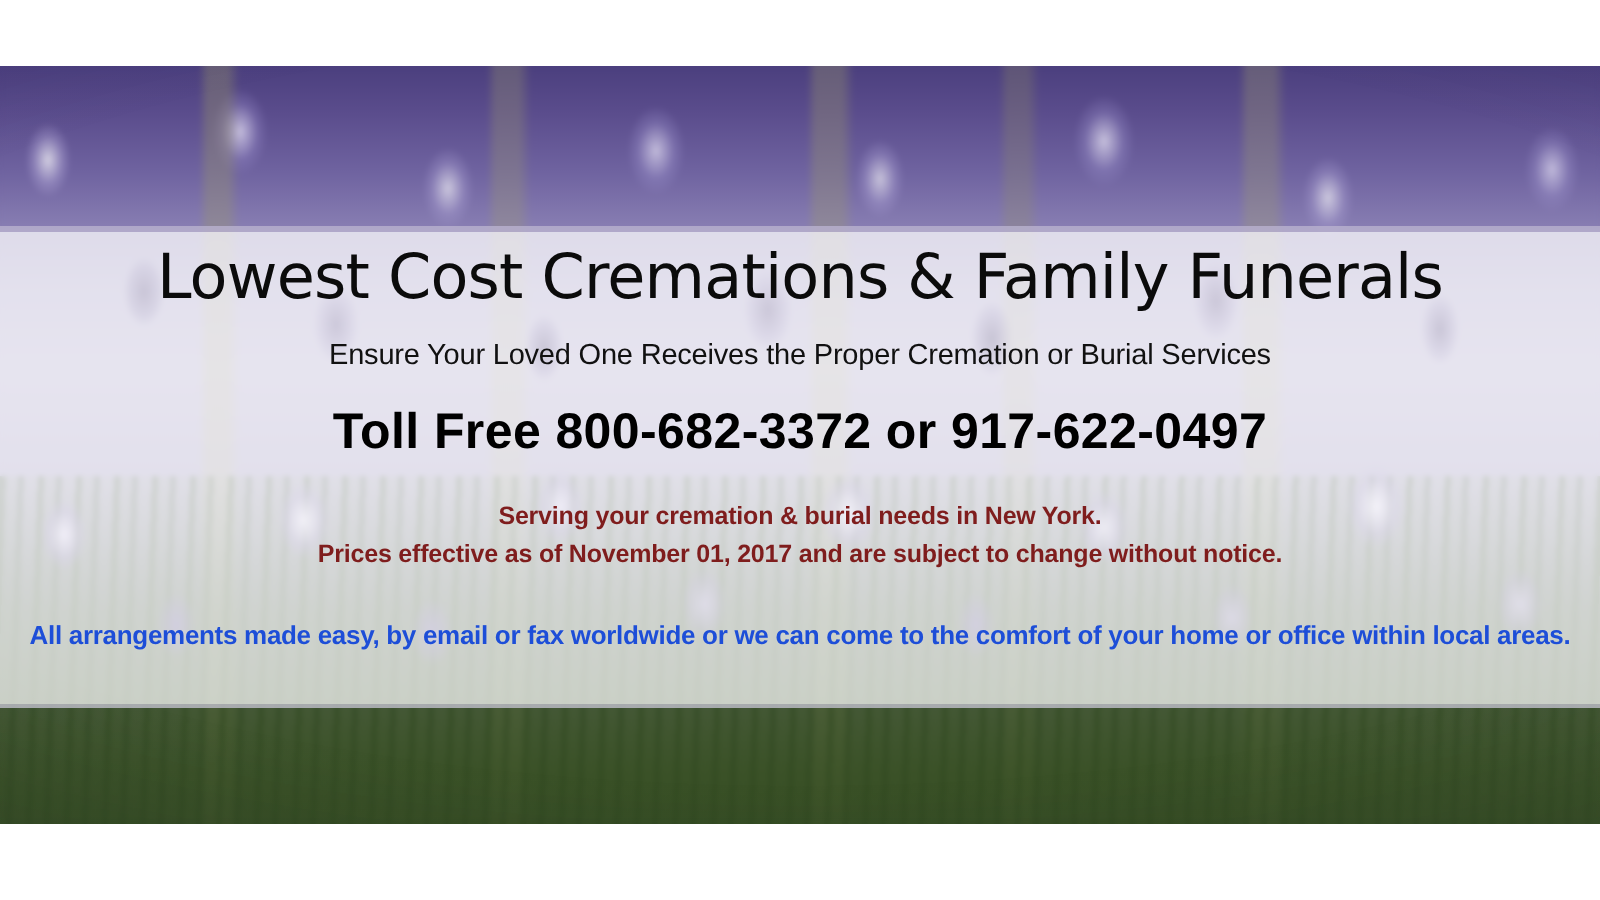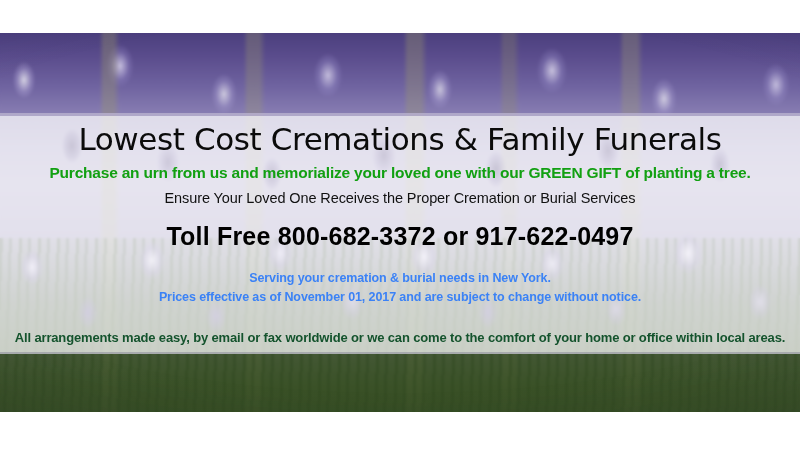--- a/index.html
+++ b/index.html
@@ -223,35 +223,35 @@
   }
 
   
   .note {
     margin: 0;
     font-family: "Liberation Sans", sans-serif;
     font-size: 12.5px;
     font-weight: bold;
     line-height: 19px;
     letter-spacing: -0.1px;
-    color: #3b82f6;
+    color: #7f1d1d;
     white-space: nowrap;
   }
   .note-serving { padding-top: 6px; }
 
   
   .arrangements {
     margin: 0;
     padding-top: 22px;
     font-family: "Liberation Sans", sans-serif;
     font-size: 13px;
     font-weight: bold;
     line-height: 18px;
     letter-spacing: -0.15px;
-    color: #14532d;
+    color: #1d4ed8;
     white-space: nowrap;
   }
 </style>
 </head>
 <body>
 
 <div class="banner">
 
   <div class="photo">
     <div class="photo-base"></div>
@@ -264,21 +264,20 @@
 
   <div class="overlay">
     <div class="overlay-top-edge"></div>
     <div class="overlay-bottom-edge"></div>
 
     <div class="lines">
 
       <h1 class="headline">Lowest Cost Cremations &amp; Family Funerals</h1>
 
       <p class="promo">
-        <span>Purchase an urn from us and memorialize your loved one with our GREEN GIFT of planting a tree.</span>
       </p>
 
       <p class="assurance">Ensure Your Loved One Receives the Proper Cremation or Burial Services</p>
 
       <p class="phone">Toll Free 800-682-3372 or 917-622-0497</p>
 
       <p class="note note-serving">Serving your cremation &amp; burial needs in New York.</p>
 
       <p class="note">Prices effective as of November 01, 2017 and are subject to change without notice.</p>
 

